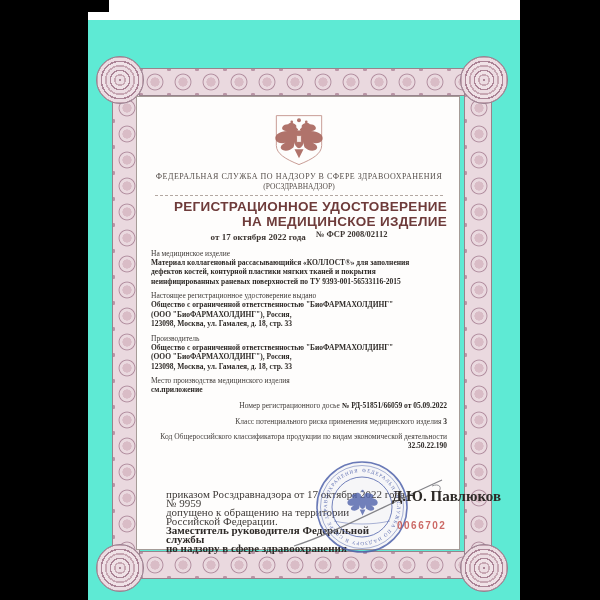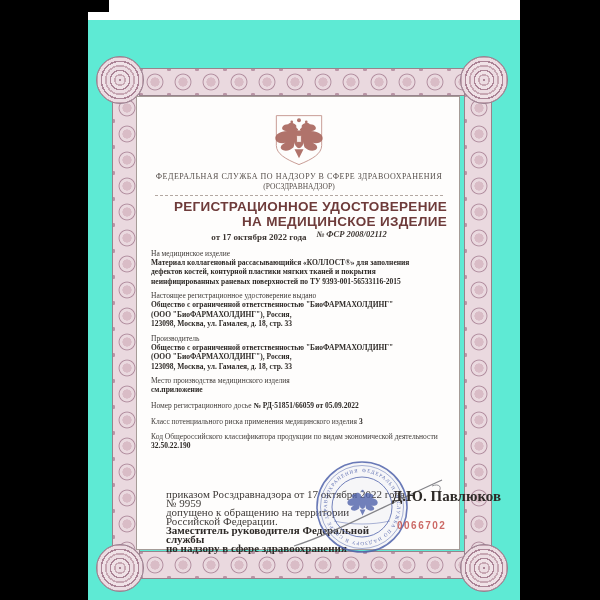--- a/index.html
+++ b/index.html
@@ -36,26 +36,26 @@
   .content{padding:16px 12px 0 14px;color:#3f3b38;}
 
   .emblem{display:block;margin:0 auto;}
   .agency{text-align:center;font-size:8px;line-height:9.5px;letter-spacing:.5px;color:#564f4b;margin-top:3px;}
   .agency2{text-align:center;font-size:7.5px;line-height:9px;color:#564f4b;}
   .dashsep{border:none;border-top:1px dashed #b3a8a2;margin:4px 4px 3px 4px;}
 
   .title{font-family:"Liberation Sans", sans-serif;font-weight:bold;text-align:right;
     font-size:13.5px;line-height:15px;color:#6e3b3a;letter-spacing:.3px;}
   .dateline{text-align:center;font-size:9px;font-weight:bold;color:#3c3531;margin-top:3px;}
-  .regnum{position:relative;top:-3px;margin-left:10px;font-size:8.5px;font-style:italic;}
+  .regnum{position:relative;top:-3px;margin-left:10px;font-size:8.5px;}
 
   .lbl{font-size:7.5px;line-height:9px;margin-top:5px;}
   .val{font-size:7.5px;line-height:9.5px;font-weight:bold;color:#2e2a27;}
   .ml{white-space:pre-line;}
-  .pline{font-size:7.5px;line-height:9px;margin-top:6.5px;}
+  .pline{font-size:7.5px;line-height:9px;margin-top:6.5px;text-align:right;}
   .pline b{color:#2e2a27;}
   .first-lbl{margin-top:7px;}
 
   .footer-block{position:absolute;left:78px;top:470px;width:240px;
     font-size:11px;line-height:9px;color:#3f3b38;}
   .signer{font-weight:bold;color:#2e2a27;}
   .signer-name{position:absolute;left:304px;top:468px;font-size:15px;font-weight:bold;color:#2e2a27;}
   .serial{position:absolute;left:309px;top:500px;font-family:"Liberation Sans", sans-serif;
     font-weight:bold;font-size:10px;letter-spacing:1.5px;color:#c4514d;opacity:.85;text-align:center;}
   .stamp{position:absolute;left:226px;top:439px;}

